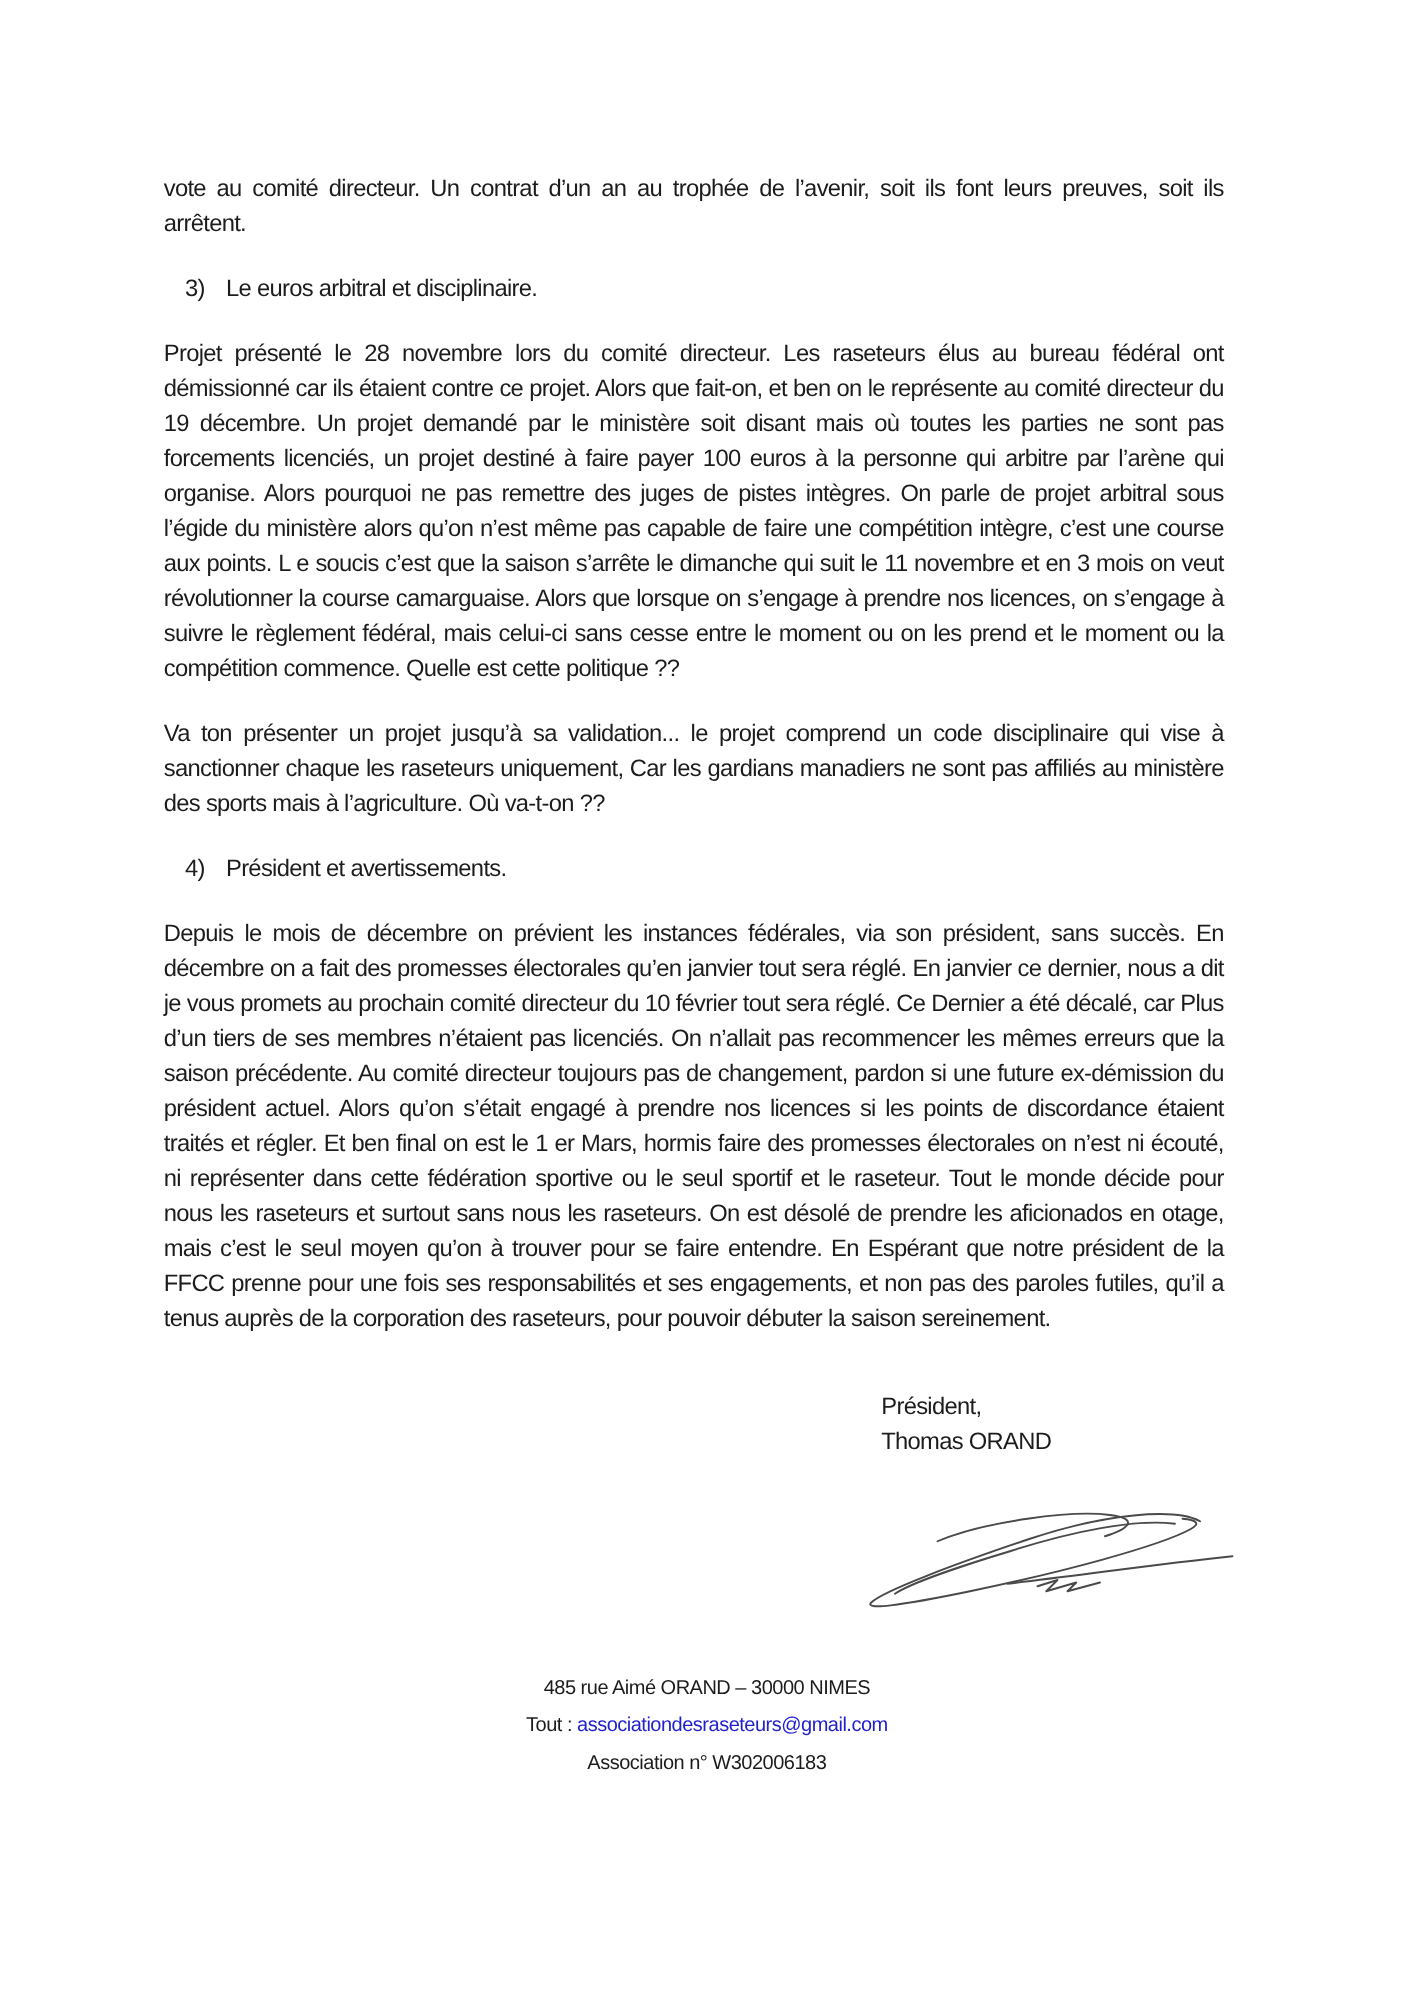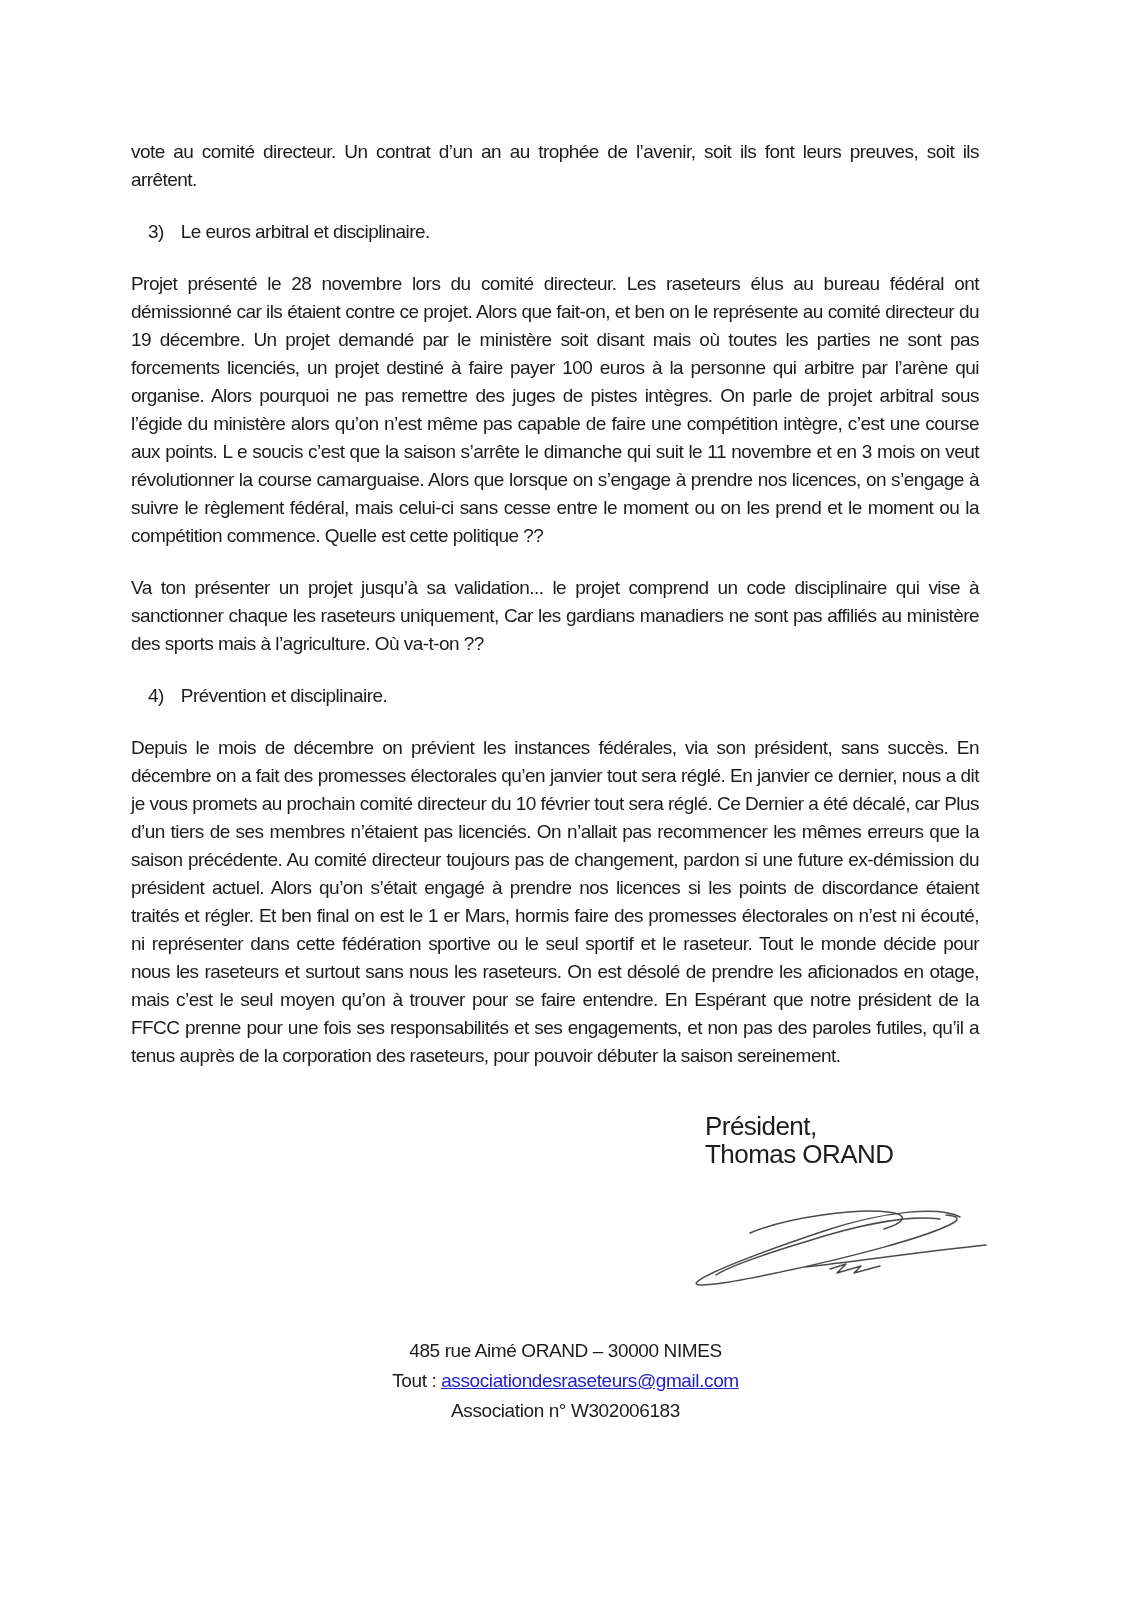--- a/index.html
+++ b/index.html
@@ -23,42 +23,41 @@
   .heading {
     font-size: 19px;
     letter-spacing: -0.55px;
     line-height: 28px;
     margin: 0 0 24px 17px;
     display: flex;
     gap: 17px;
   }
   .signature-block {
     margin: 42px 0 0 574px;
-    font-size: 26px;
+    font-size: 19px;
     letter-spacing: -0.55px;
     line-height: 28px;
   }
   .signature-svg { display: block; margin: 35px 0 0 -17px; }
   .signature-svg path {
     fill: none;
     stroke: #4a4a4a;
     stroke-width: 1.5;
     stroke-linecap: round;
     stroke-linejoin: round;
   }
   .footer {
     margin-top: 45px;
     text-align: center;
-    font-size: 19px;
+    font-size: 16px;
     letter-spacing: -0.4px;
     line-height: 30px;
   }
   .footer a {
     color: #2222cc;
-    text-decoration: underline;
     cursor: pointer;
   }
 </style>
 </head>
 <body>
 
 <div class="page">
   <div class="content">
 
     <p class="para">vote au comité directeur. Un contrat d’un an au trophée de l’avenir, soit ils font leurs preuves, soit ils arrêtent.</p>
@@ -67,21 +66,21 @@
       <span>3)</span>
       <span>Le euros arbitral et disciplinaire.</span>
     </div>
 
     <p class="para">Projet présenté le 28 novembre lors du comité directeur. Les raseteurs élus au bureau fédéral ont démissionné car ils étaient contre ce projet. Alors que fait-on, et ben on le représente au comité directeur du 19 décembre. Un projet demandé par le ministère soit disant mais où toutes les parties ne sont pas forcements licenciés, un projet destiné à faire payer 100 euros à la personne qui arbitre par l’arène qui organise. Alors pourquoi ne pas remettre des juges de pistes intègres. On parle de projet arbitral sous l’égide du ministère alors qu’on n’est même pas capable de faire une compétition intègre, c’est une course aux points. L e soucis c’est que la saison s’arrête le dimanche qui suit le 11 novembre et en 3 mois on veut révolutionner la course camarguaise. Alors que lorsque on s’engage à prendre nos licences, on s’engage à suivre le règlement fédéral, mais celui-ci sans cesse entre le moment ou on les prend et le moment ou la compétition commence. Quelle est cette politique ??</p>
 
     <p class="para">Va ton présenter un projet jusqu’à sa validation... le projet comprend un code disciplinaire qui vise à sanctionner chaque les raseteurs uniquement, Car les gardians manadiers ne sont pas affiliés au ministère des sports mais à l’agriculture. Où va-t-on ??</p>
 
     <div class="heading">
       <span>4)</span>
-      <span>Prévention et disciplinaire.</span>
+      <span>Président et avertissements.</span>
     </div>
 
     <p class="para">Depuis le mois de décembre on prévient les instances fédérales, via son président, sans succès. En décembre on a fait des promesses électorales qu’en janvier tout sera réglé. En janvier ce dernier, nous a dit je vous promets au prochain comité directeur du 10 février tout sera réglé. Ce Dernier a été décalé, car Plus d’un tiers de ses membres n’étaient pas licenciés. On n’allait pas recommencer les mêmes erreurs que la saison précédente. Au comité directeur toujours pas de changement, pardon si une future ex-démission du président actuel. Alors qu’on s’était engagé à prendre nos licences si les points de discordance étaient traités et régler.  Et ben final on est le 1 er Mars, hormis faire des promesses électorales on n’est ni écouté, ni représenter dans cette fédération sportive ou le seul sportif et le raseteur. Tout le monde décide pour nous les raseteurs et surtout sans nous les raseteurs. On est désolé de prendre les aficionados en otage, mais c’est le seul moyen qu’on à trouver pour se faire entendre. En Espérant que notre président de la FFCC prenne pour une fois ses responsabilités et ses engagements, et non pas des paroles futiles, qu’il a tenus auprès de la corporation des raseteurs, pour pouvoir débuter la saison sereinement.</p>
 
     <div class="signature-block">
       <div>Président,</div>
       <div>Thomas ORAND</div>
       <svg class="signature-svg" width="300" height="88" viewBox="0 0 300 88" aria-hidden="true">
         <path d="M 62 30 C 100 14 170 5 200 9 C 224 12 215 20 196 26"></path>
         <path d="M 272 14 C 252 3 196 8 136 28 C 76 48 18 70 9 79 C 3 85 30 82 88 70 C 160 55 240 34 265 20 C 272 16 270 13 258 12"></path>

